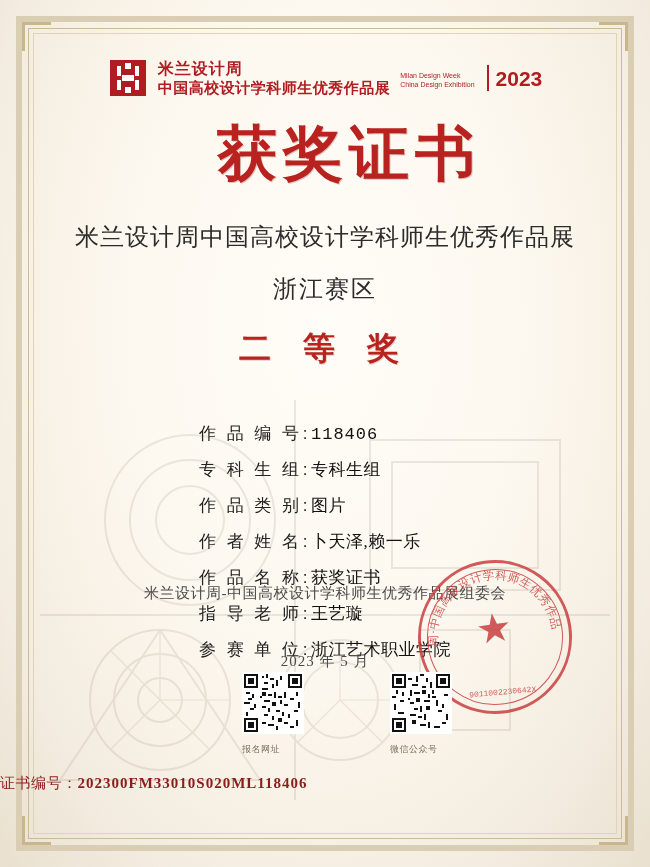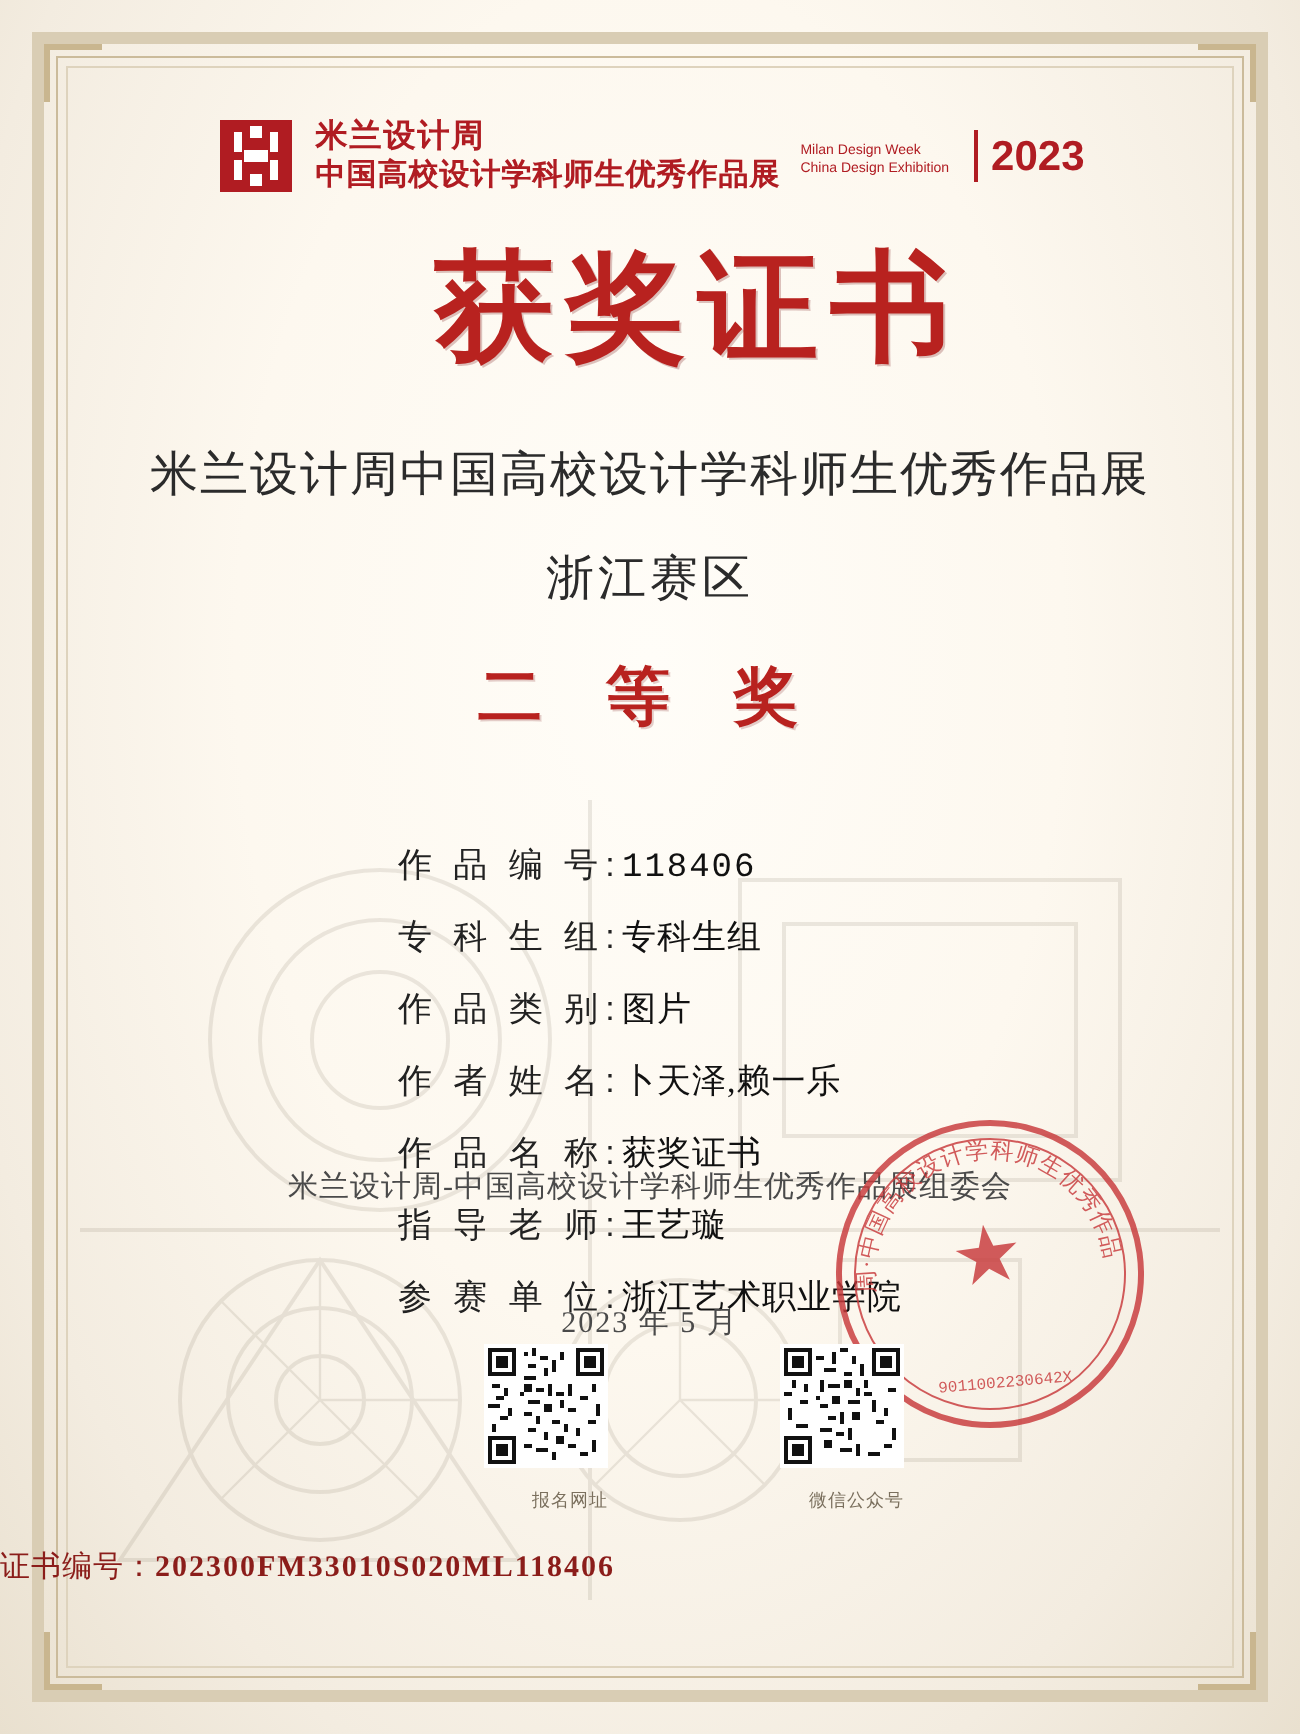--- a/index.html
+++ b/index.html
@@ -264,21 +264,21 @@
 
   
   .qr-row {
     position: absolute;
     left: 0; right: 0;
     top: 672px;
     display: flex;
     justify-content: center;
     gap: 42px;
   }
-  .qr-block { text-align: right; padding-left: 44px; }
+  .qr-block { text-align: left; padding-left: 44px; }
   .qr-img {
     width: 58px; height: 58px;
     background: #fff;
     padding: 2px;
     box-sizing: content-box;
   }
   .qr-caption {
     margin-top: 5px;
     font-size: 9px;
     color: #7a6f5d;

